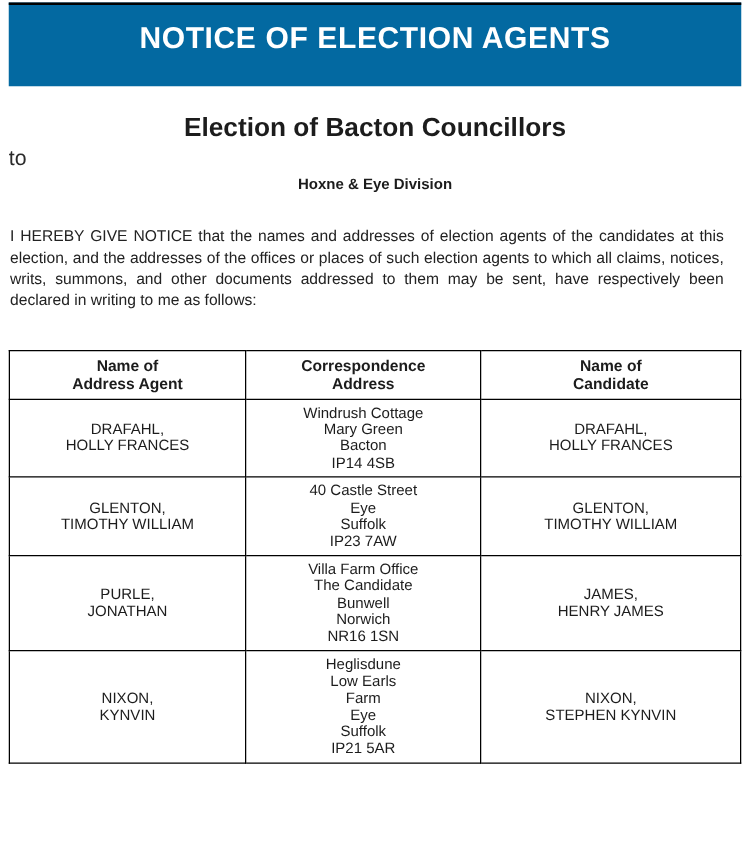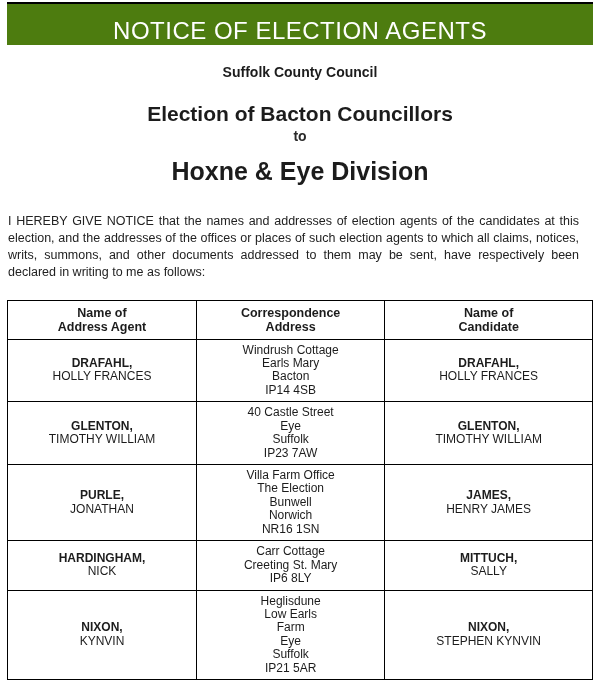--- a/index.html
+++ b/index.html
@@ -6,96 +6,93 @@
   html, body {
     width: 600px; height: 690px;
     background: #ffffff;
     font-family: "Liberation Sans", sans-serif;
     color: #1c1c1c;
     overflow: hidden;
   }
   .page { padding: 2px 7px 0 7px; }
 
   .banner {
-    background: #4d7c0f;
+    background: #0369a1;
     color: #ffffff;
     text-align: center;
-    font-weight: normal;
+    font-weight: bold;
     font-size: 24px;
     letter-spacing: 0.5px;
-    padding: 13px 0 0 0;
+    padding: 13px 0 24px 0;
     border-top: 2px solid #000;
   }
 
   .council {
     text-align: center;
     font-weight: bold;
     font-size: 14px;
     margin-top: 19px;
   }
   .election-title {
     text-align: center;
     font-weight: bold;
     font-size: 21px;
     margin-top: 22px;
   }
   .to-line {
-    text-align: center;
-    font-size: 14px;
+    font-size: 17px;
     margin-top: 2px;
     color: #2a2a2a;
-    font-weight: bold;
   }
   .division {
     text-align: center;
     font-weight: bold;
-    font-size: 25px;
-    margin-top: 13px;
+    font-size: 12px;
+    margin-top: 3px;
   }
 
   .notice {
     margin: 27px 14px 0 1px;
     font-size: 12.5px;
     line-height: 1.37;
     text-align: justify;
     color: #222;
   }
 
   table.agents {
     width: 100%;
     border-collapse: collapse;
-    margin-top: 18px;
+    margin-top: 30px;
     font-size: 12px;
     table-layout: fixed;
   }
   table.agents th, table.agents td {
     border: 1px solid #000;
     text-align: center;
     vertical-align: middle;
     padding: 4px 16px;
     line-height: 1.12;
   }
   table.agents th {
     font-size: 12.5px;
     font-weight: bold;
     padding: 5px 4px;
   }
-  .surname { font-weight: bold; }
+  .surname { font-weight: normal; }
   .addr-line, .forenames { font-weight: normal; }
 </style>
 </head>
 <body>
 
 <div class="page">
 
   <div class="banner">
     <span>NOTICE OF ELECTION AGENTS</span>
   </div>
 
-  <div class="council">Suffolk County Council</div>
 
   <div class="election-title">Election of Bacton Councillors</div>
   <div class="to-line">to</div>
   <div class="division">Hoxne &amp; Eye Division</div>
 
   <p class="notice">I HEREBY GIVE NOTICE that the names and addresses of election agents of the candidates at this election, and the addresses of the offices or places of such election agents to which all claims, notices, writs, summons, and other documents addressed to them may be sent, have respectively been declared in writing to me as follows:</p>
 
   <table class="agents">
     <colgroup>
       <col style="width:32.3%">
@@ -119,21 +116,21 @@
       </tr>
     </thead>
     <tbody id="agents-tbody">
         <tr>
           <td>
             <div class="surname">DRAFAHL,</div>
             <div class="forenames">HOLLY FRANCES</div>
           </td>
           <td>
             <div class="addr-line">Windrush Cottage</div>
-            <div class="addr-line">Earls Mary</div>
+            <div class="addr-line">Mary Green</div>
             <div class="addr-line">Bacton</div>
             <div class="addr-line">IP14 4SB</div>
           </td>
           <td>
             <div class="surname">DRAFAHL,</div>
             <div class="forenames">HOLLY FRANCES</div>
           </td>
         </tr>
         <tr>
           <td>
@@ -151,43 +148,28 @@
             <div class="forenames">TIMOTHY WILLIAM</div>
           </td>
         </tr>
         <tr>
           <td>
             <div class="surname">PURLE,</div>
             <div class="forenames">JONATHAN</div>
           </td>
           <td>
             <div class="addr-line">Villa Farm Office</div>
-            <div class="addr-line">The Election</div>
+            <div class="addr-line">The Candidate</div>
             <div class="addr-line">Bunwell</div>
             <div class="addr-line">Norwich</div>
             <div class="addr-line">NR16 1SN</div>
           </td>
           <td>
             <div class="surname">JAMES,</div>
             <div class="forenames">HENRY JAMES</div>
-          </td>
-        </tr>
-        <tr>
-          <td>
-            <div class="surname">HARDINGHAM,</div>
-            <div class="forenames">NICK</div>
-          </td>
-          <td>
-            <div class="addr-line">Carr Cottage</div>
-            <div class="addr-line">Creeting St. Mary</div>
-            <div class="addr-line">IP6 8LY</div>
-          </td>
-          <td>
-            <div class="surname">MITTUCH,</div>
-            <div class="forenames">SALLY</div>
           </td>
         </tr>
         <tr>
           <td>
             <div class="surname">NIXON,</div>
             <div class="forenames">KYNVIN</div>
           </td>
           <td>
             <div class="addr-line">Heglisdune</div>
             <div class="addr-line">Low Earls</div>

